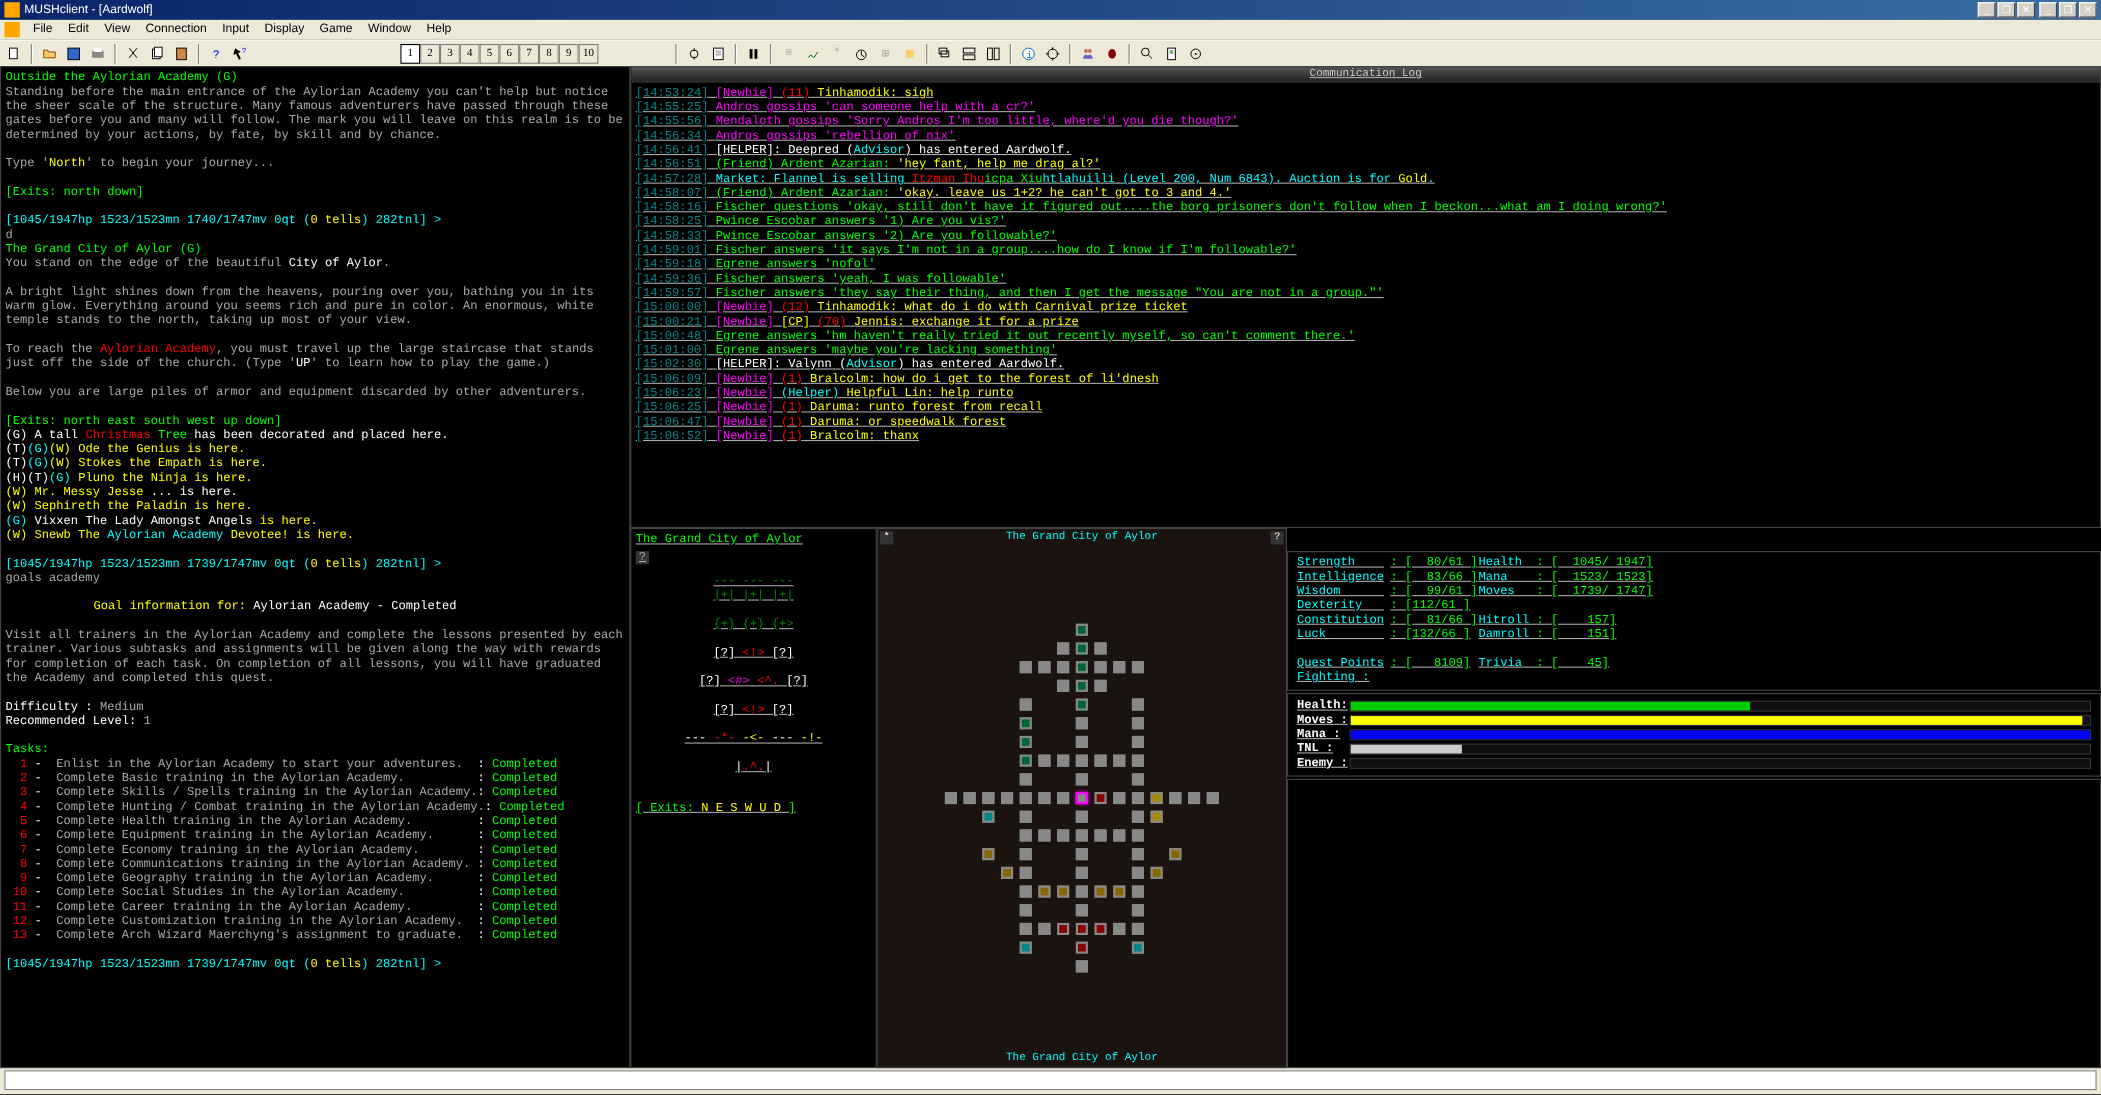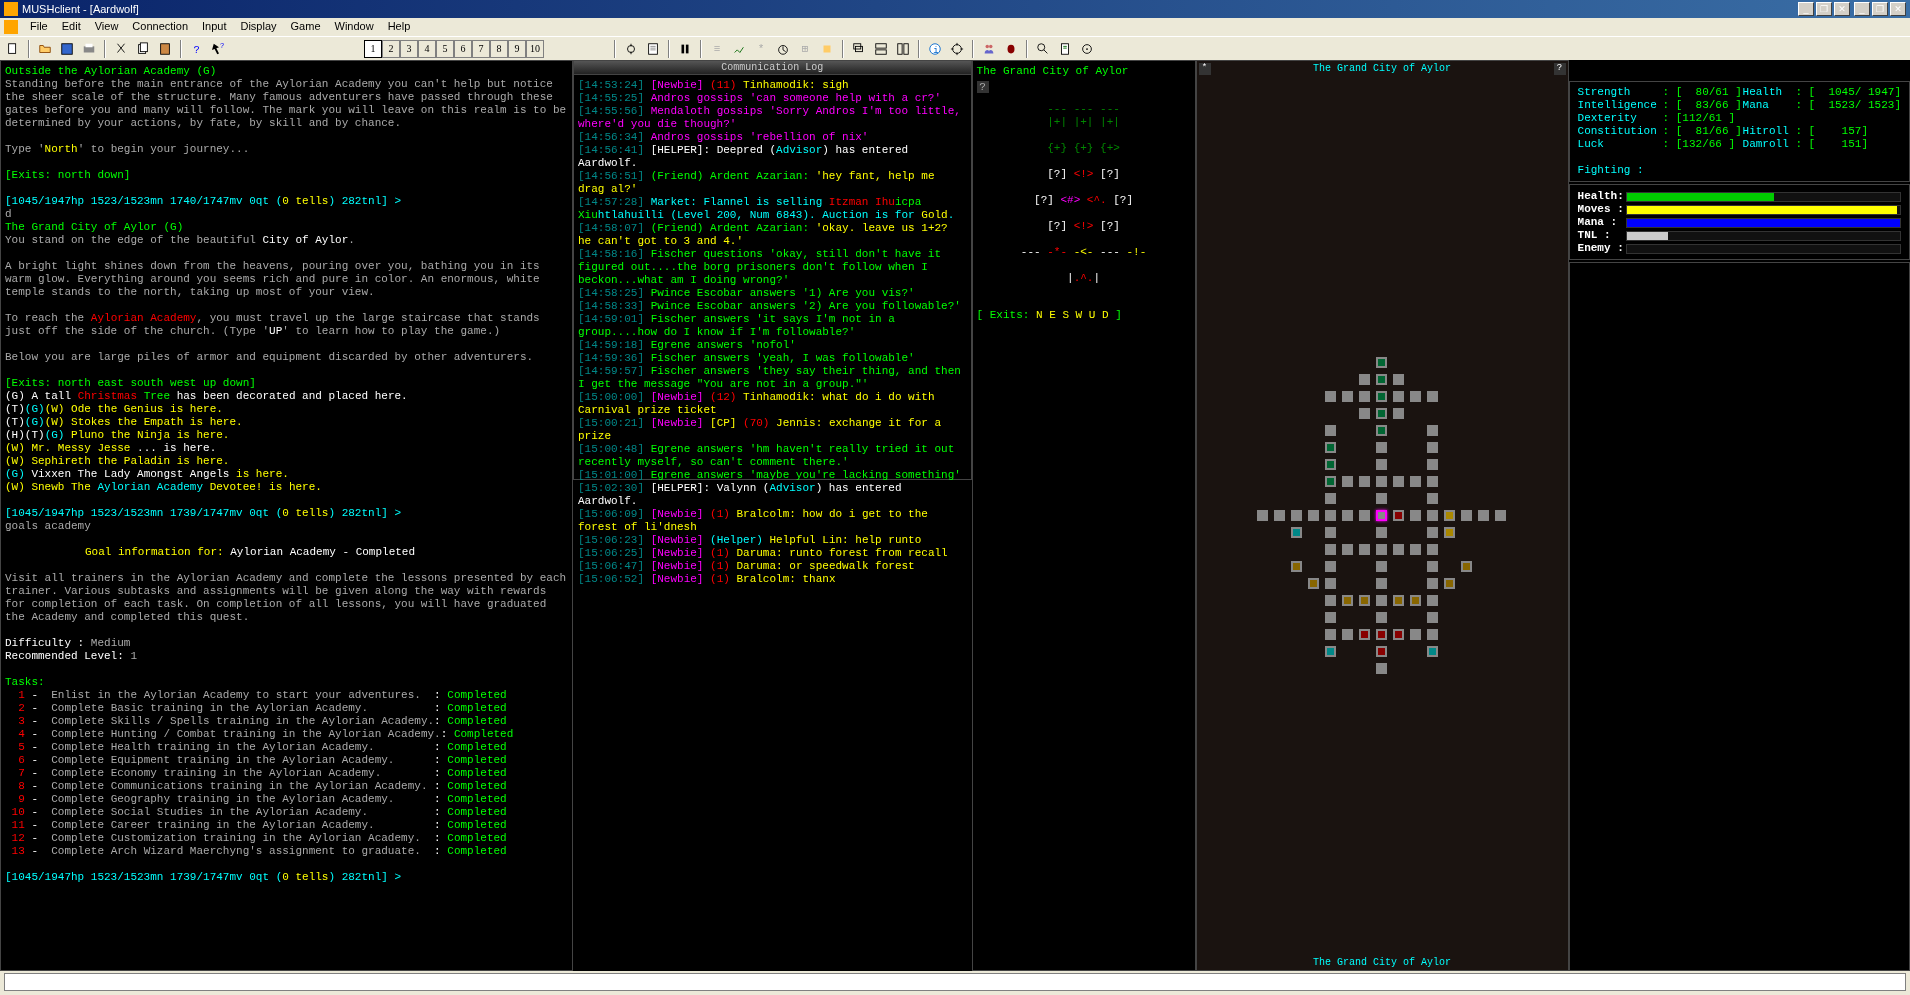--- a/index.html
+++ b/index.html
@@ -108,21 +108,22 @@
 }
 .leftpane {
   width: 573px;
   padding: 4px;
   overflow: hidden;
   border: 1px solid #444;
 }
 .rightpane {
   flex: 1;
   display: flex;
-  flex-direction: row;
+  flex-direction: column;
+  text-decoration: underline;
 }
 .commlog {
   height: 420px;
   border: 1px solid #444;
 }
 .commheader {
   background: linear-gradient(to bottom, #555, #222);
   color: #ccc;
   text-align: center;
   padding: 1px;
@@ -194,21 +195,21 @@
 .red { color: #f00; }
 .white { color: #fff; }
 .magenta { color: #f0f; }
 .darkcyan { color: #088; }
 .darkgreen { color: #080; }
 .mainout { line-height: 13px; }
 
 
 .bar {
   display: flex;
-  align-items: flex-end;
+  align-items: center;
   margin: 1px 0;
 }
 .bar-label {
   width: 48px;
   color: #fff;
   font-weight: bold;
 }
 .bar-track {
   flex: 1;
   height: 10px;
@@ -707,37 +708,47 @@
                 <span class="cyan" style="white-space:pre;width:85px">Strength    </span>
                 <span class="green" style="white-space:pre;width:80px">: [  80/61 ]</span>
                 <span class="cyan" style="white-space:pre;flex:1"><span class="cyan">Health  </span><span class="green">: [  1045/ 1947]</span></span>
               </div>
               <div style="display: flex;">
                 <span class="cyan" style="white-space:pre;width:85px">Intelligence</span>
                 <span class="green" style="white-space:pre;width:80px">: [  83/66 ]</span>
                 <span class="cyan" style="white-space:pre;flex:1"><span class="cyan">Mana    </span><span class="green">: [  1523/ 1523]</span></span>
               </div>
               <div style="display: flex;">
+                <span class="cyan" style="white-space:pre;width:85px">Wisdom      </span>
+                <span class="green" style="white-space:pre;width:80px">: [  99/61 ]</span>
+                <span class="cyan" style="white-space:pre;flex:1"><span class="cyan">Moves   </span><span class="green">: [  1739/ 1747]</span></span>
+              </div>
+              <div style="display: flex;">
                 <span class="cyan" style="white-space:pre;width:85px">Dexterity   </span>
                 <span class="green" style="white-space:pre;width:80px">: [112/61 ]</span>
                 <span class="cyan" style="white-space:pre;flex:1"><span class="cyan"></span><span class="green"></span></span>
               </div>
               <div style="display: flex;">
                 <span class="cyan" style="white-space:pre;width:85px">Constitution</span>
                 <span class="green" style="white-space:pre;width:80px">: [  81/66 ]</span>
                 <span class="cyan" style="white-space:pre;flex:1"><span class="cyan">Hitroll </span><span class="green">: [    157]</span></span>
               </div>
               <div style="display: flex;">
                 <span class="cyan" style="white-space:pre;width:85px">Luck        </span>
                 <span class="green" style="white-space:pre;width:80px">: [132/66 ]</span>
                 <span class="cyan" style="white-space:pre;flex:1"><span class="cyan">Damroll </span><span class="green">: [    151]</span></span>
               </div>
             </div>
           <br>
           <div id="statsbody2">
+              <div style="display: flex;">
+                <span class="cyan" style="white-space:pre;width:85px">Quest Points</span>
+                <span class="green" style="white-space:pre;width:80px">: [   8109]</span>
+                <span style="white-space:pre;flex:1"><span class="cyan">Trivia  </span><span class="green">: [    45]</span></span>
+              </div>
               <div style="display: flex; justify-content: space-between;">
                 <span class="cyan" style="white-space:pre;width:85px">Fighting :</span>
                 <span class="green" style="white-space:pre;width:80px"></span>
                 <span style="white-space:pre;flex:1"><span class="cyan"></span><span class="green"></span></span>
               </div>
             </div>
         </div>
         <div class="barsbox">
           <div class="bar">
               <span class="bar-label">Health:</span>

